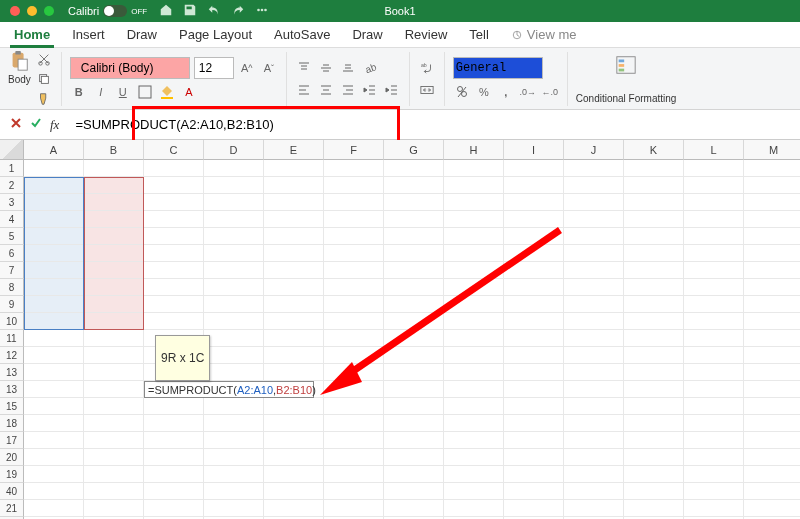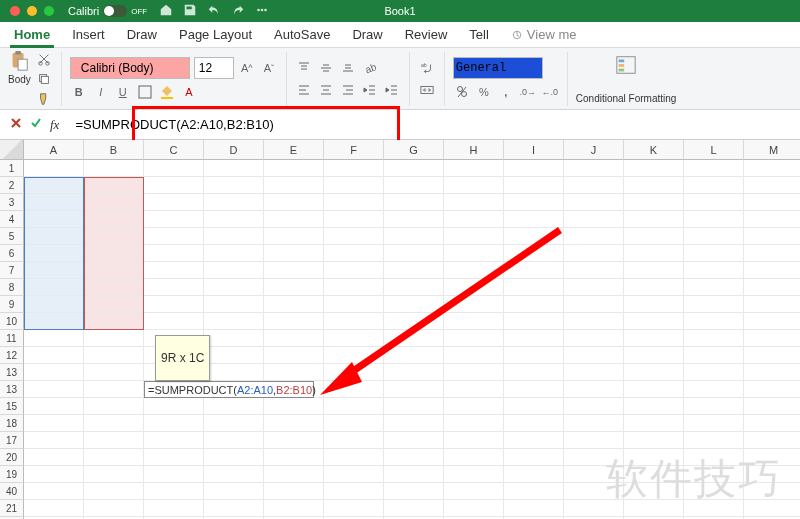--- a/index.html
+++ b/index.html
@@ -642,14 +642,13 @@
     <span>=SUMPRODUCT(</span><span class="blue">A2:A10</span><span>,</span><span class="red">B2:B10</span><span>)</span>
   </div>
 
   <div class="tooltip" style="left:155px; top:195px;"><span>9R x 1C</span></div>
 
   <svg class="arrow" style="left:310px; top:80px; width:260px; height:180px;" viewBox="0 0 260 180">
     <line x1="250" y1="10" x2="30" y2="160" stroke="red" stroke-width="7"></line>
     <polygon points="10,175 42,142 52,162" fill="red"></polygon>
   </svg>
 
-  <div class="watermark">软件技巧</div>
 </div>
 
 </body></html>

